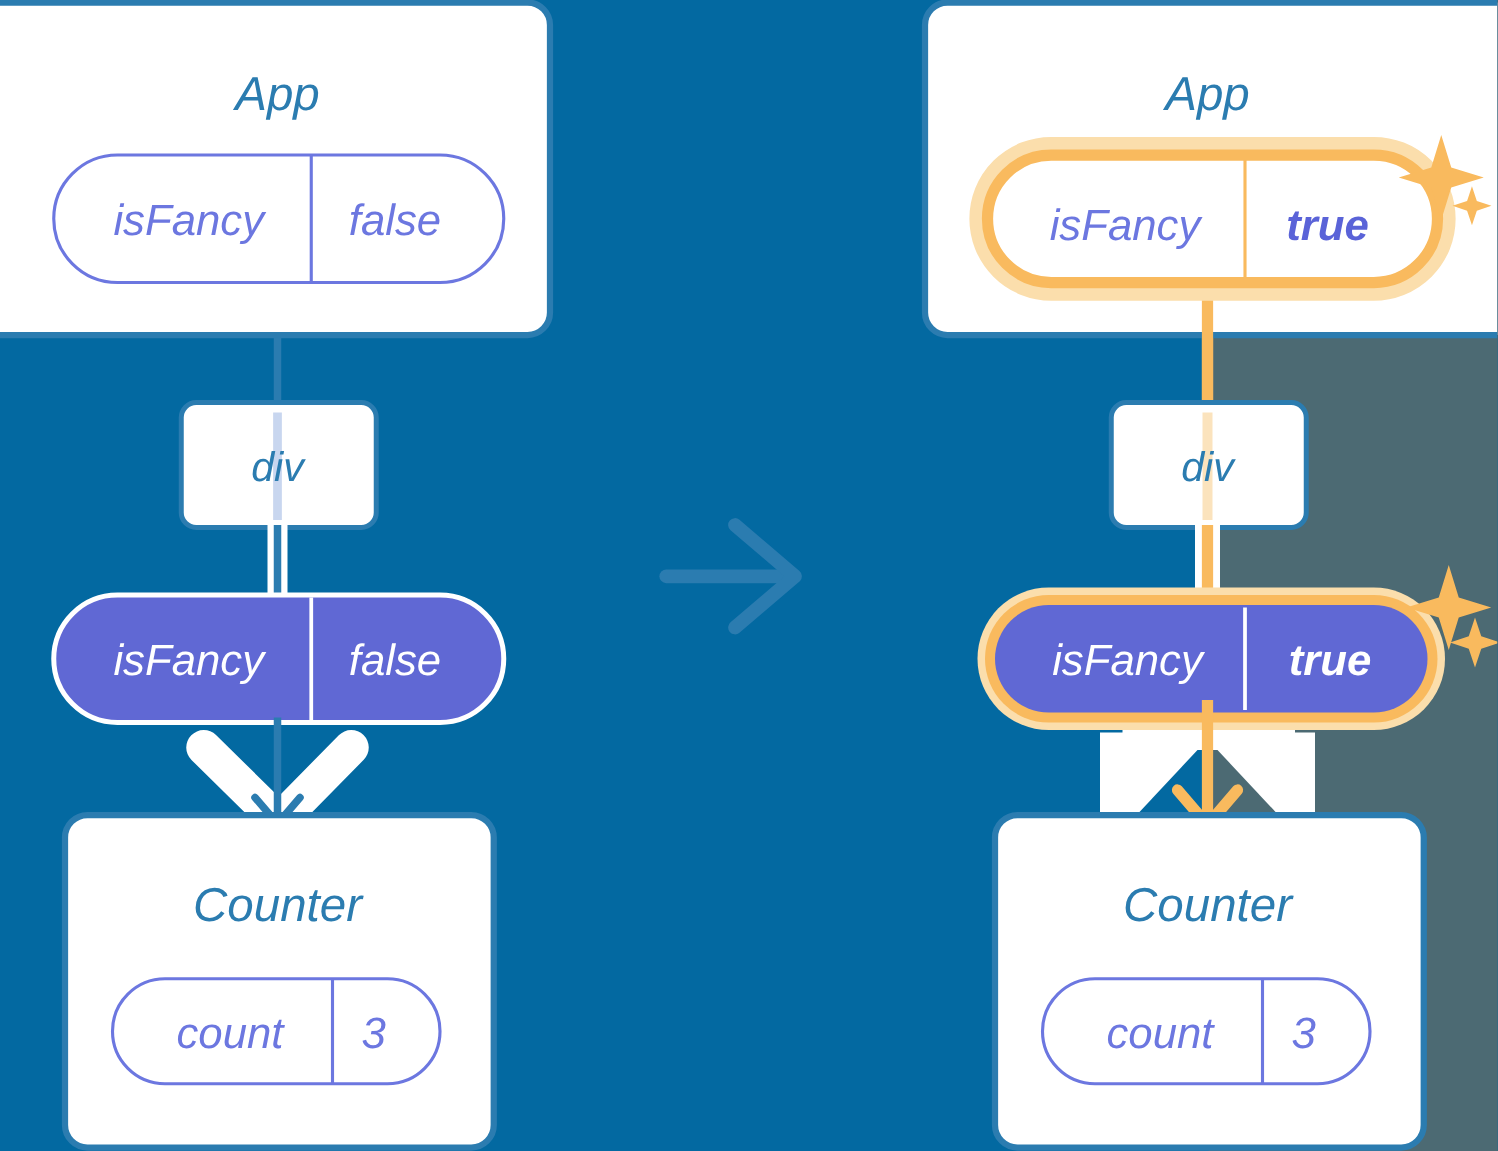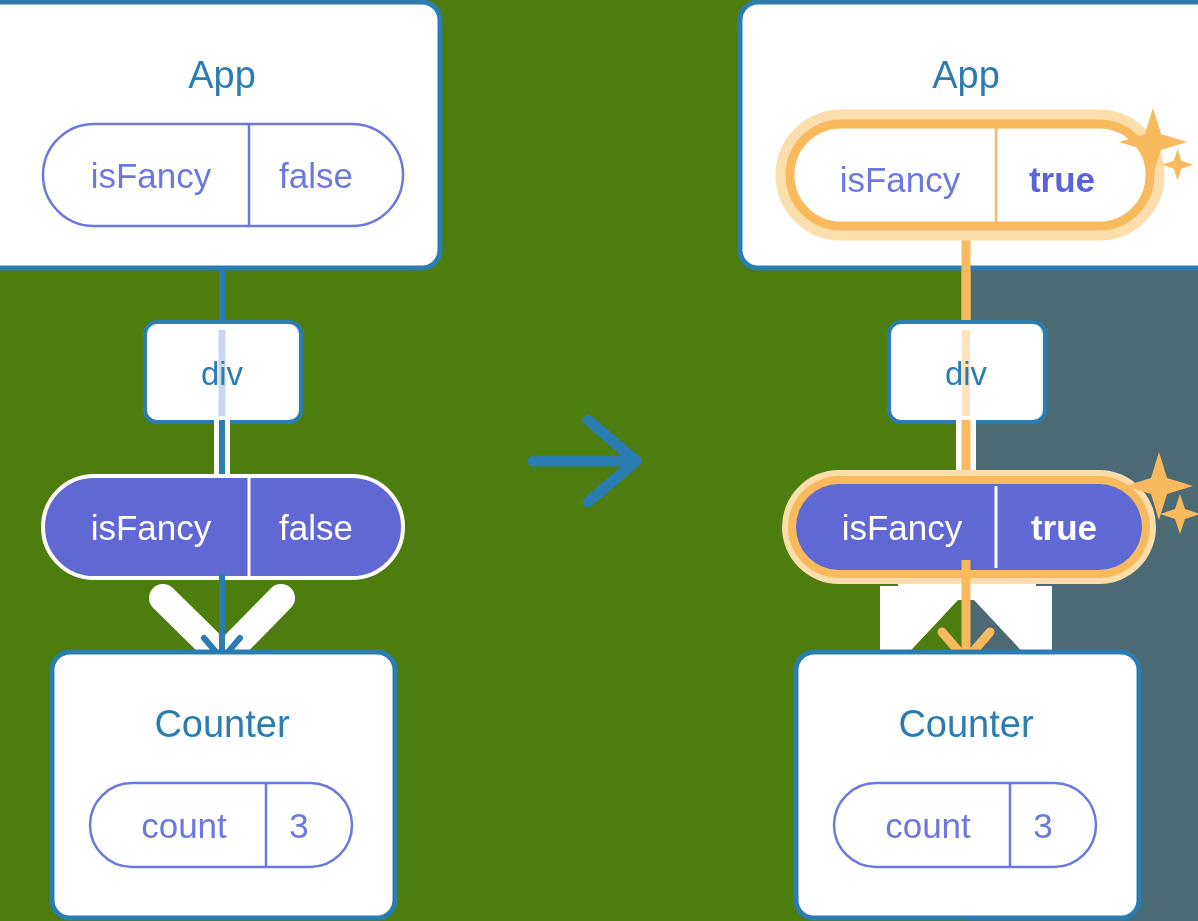--- a/index.html
+++ b/index.html
@@ -10,21 +10,22 @@
   body {
     width: 1198px;
     height: 921px;
     overflow: hidden;
     font-family: "Liberation Sans", sans-serif;
   }
   #stage {
     position: relative;
     width: 967px;
     height: 921px;
-    background: #4d7c0f;
+    background: #0369a1;
+    font-style: italic;
   }
   #diagram-svg {
     position: absolute;
     left: 0;
     top: 0;
     width: 1198px;
     height: 921px;
     display: block;
   }
   .card-title {

